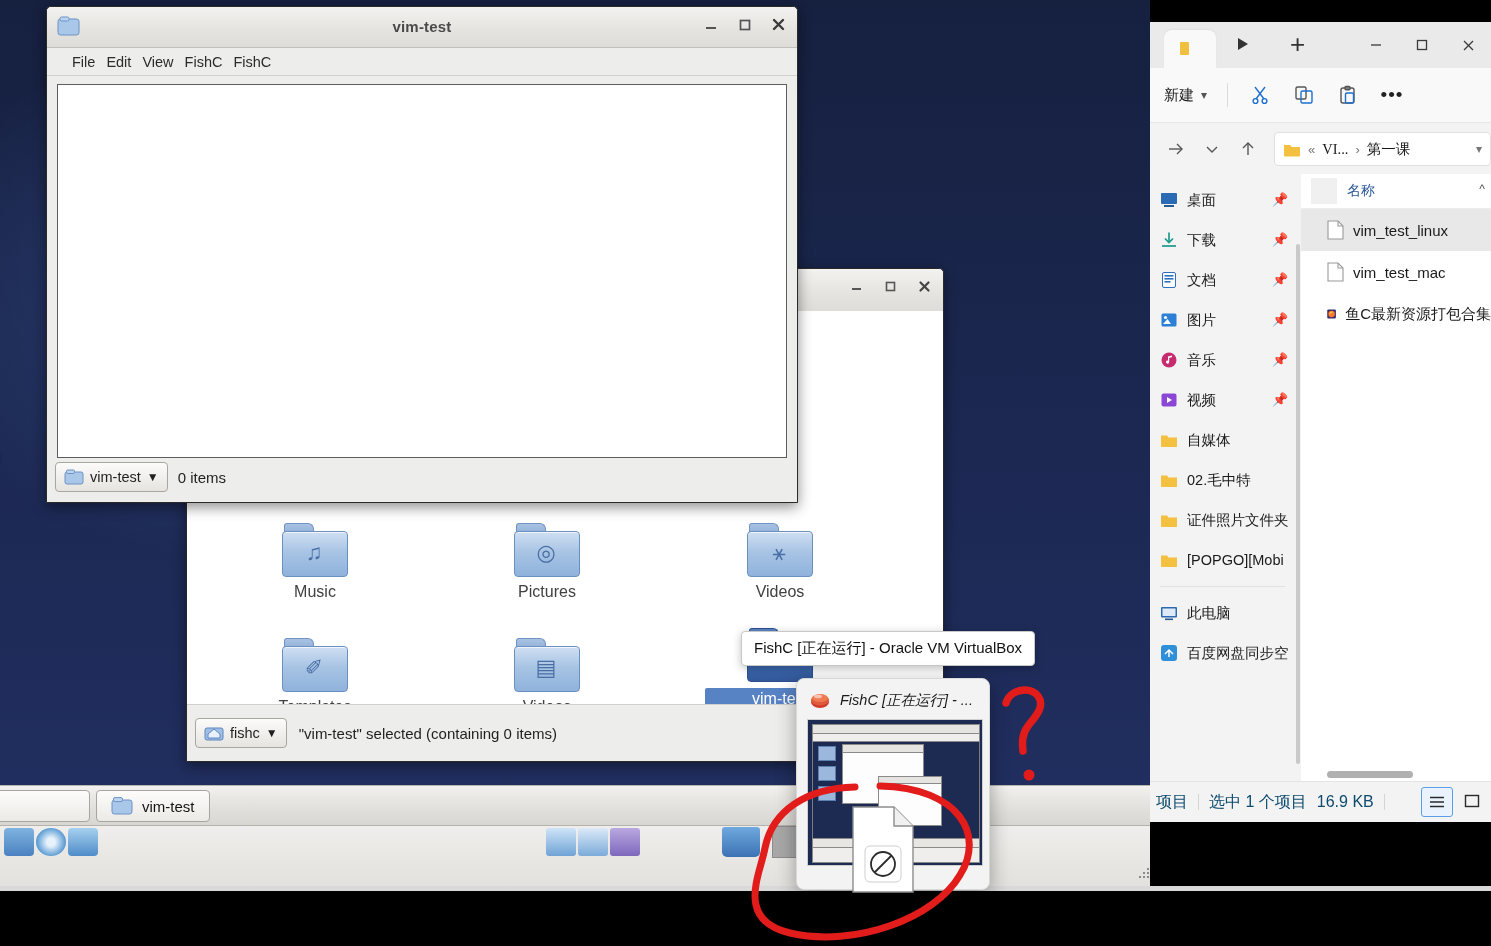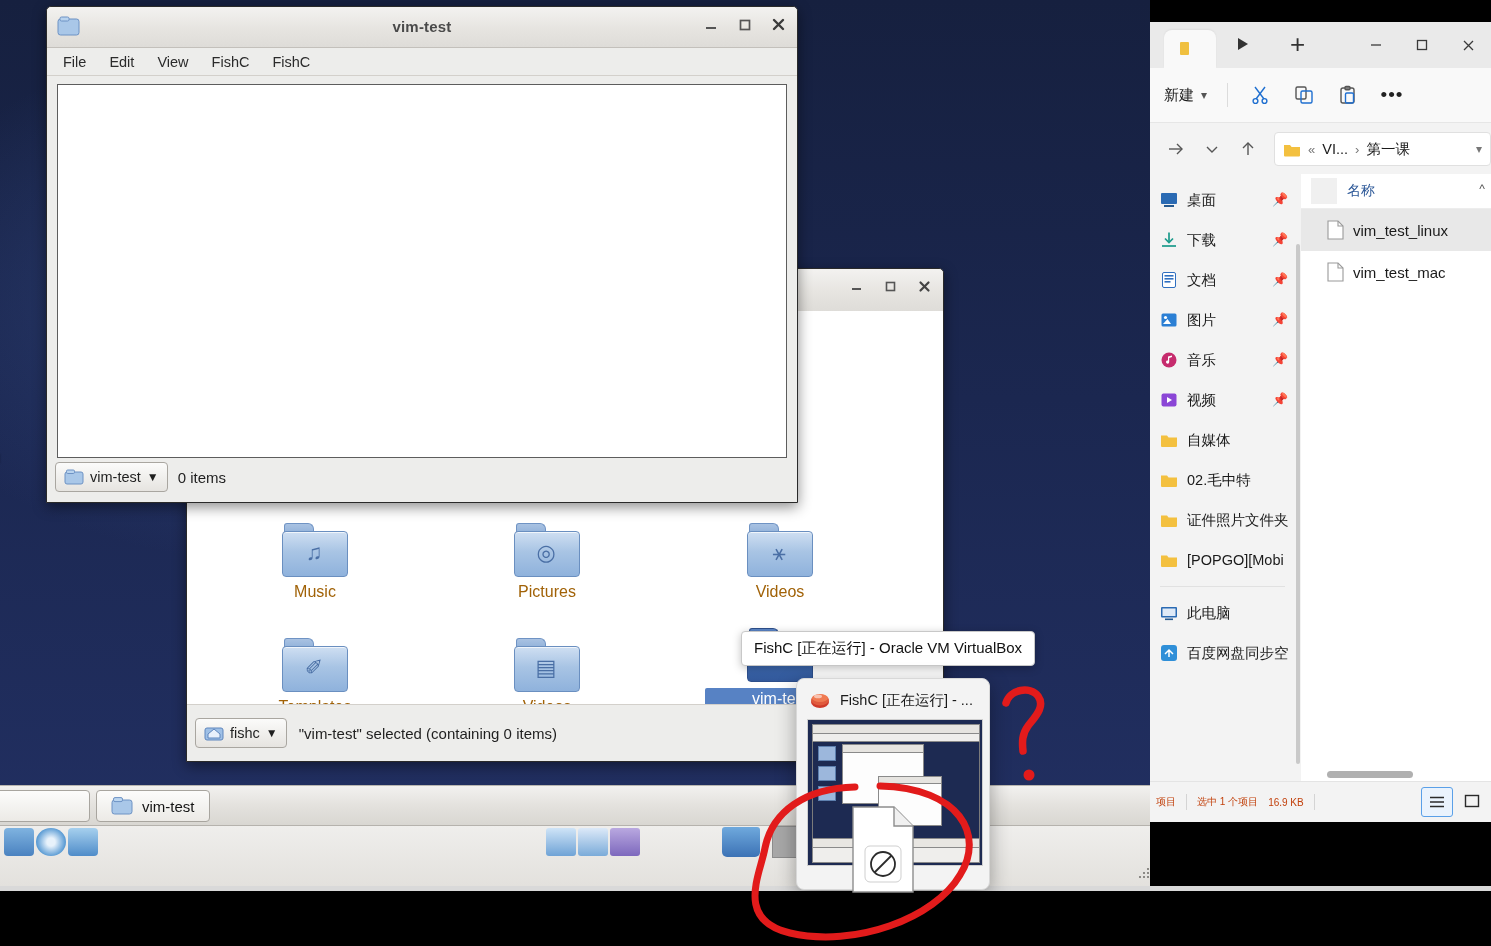--- a/index.html
+++ b/index.html
@@ -45,21 +45,21 @@
     border-radius:4px 4px 0 0;
   }
   .gtitle{
     position:absolute;left:0;right:0;top:11px;text-align:center;
     font-size:15px;color:#4a4a4a;font-weight:600;letter-spacing:.2px;
   }
   .gwinbtns{position:absolute;right:10px;top:9px;display:flex;gap:17px;align-items:center;}
   .gwinbtn{width:17px;height:17px;display:flex;align-items:center;justify-content:center;
     color:#555;font-size:15px;line-height:1;cursor:default;}
   .gwinbtn svg{display:block;}
-  .gmenubar{height:27px;display:flex;align-items:center;padding-left:16px;gap:23px;
+  .gmenubar{height:27px;display:flex;align-items:center;padding-left:25px;gap:11px;
     background:#ededeb;border-bottom:1px solid #d3d0cb;}
   .gmenu{font-size:14.5px;color:#2b2b2b;}
   .gfolder-ico{position:absolute;left:10px;top:8px;width:24px;height:22px;}
 
   
   #win-vimtest{left:46px;top:6px;width:750px;height:495px;}
   #win-vimtest .gcontent{
     margin:8px 10px 0 10px;height:372px;background:#fff;border:1px solid #5d5d5d;
   }
   #win-vimtest .gstatus{
@@ -79,21 +79,21 @@
   #win-fishc .gcontent{
     position:absolute;left:0;right:0;top:42px;bottom:56px;background:#fff;
     overflow:hidden;
   }
   #win-fishc .gstatus{
     position:absolute;left:0;right:0;bottom:0;height:56px;display:flex;align-items:center;
     padding-left:8px;gap:12px;background:#ededeb;border-top:1px solid #d3d0cb;
   }
   .iconsgrid{position:absolute;left:0;top:0;width:100%;}
   .icell{position:absolute;width:150px;text-align:center;}
-  .icell .lbl{font-size:16px;color:#a16207;margin-top:6px;display:block;}
+  .icell .lbl{font-size:16px;color:#404040;margin-top:6px;display:block;}
   .icell.sel .lbl{background:#5782c4;color:#fff;padding:2px 5px;border-radius:2px;}
 
   
   .nfolder{width:66px;height:54px;margin:0 auto;position:relative;}
   .nfolder .tab{position:absolute;left:2px;top:0;width:28px;height:10px;
     background:linear-gradient(180deg,#a9c2e2,#8fb0d9);border:1px solid #6f93c4;
     border-bottom:none;border-radius:3px 6px 0 0;}
   .nfolder .body{position:absolute;left:0;top:8px;width:64px;height:44px;
     background:linear-gradient(180deg,#cfdff2 0%,#a8c4e4 45%,#8fb2dc 100%);
     border:1px solid #6a8fc0;border-radius:4px;
@@ -149,21 +149,21 @@
     border-radius:4px;font-size:15px;color:#111;box-shadow:0 2px 8px rgba(0,0,0,.25);
     white-space:nowrap;z-index:40;
   }
 
   
   #taskbar-preview{
     left:796px;top:678px;width:192px;height:210px;background:#f3f3f3;
     border:1px solid #d8d8d8;border-radius:8px;box-shadow:0 6px 20px rgba(0,0,0,.35);
     z-index:45;overflow:hidden;
   }
-  #tp-head{display:flex;align-items:center;gap:9px;padding:10px 10px 6px 12px;}
+  #tp-head{display:flex;align-items:center;gap:9px;padding:10px 10px 6px 12px;font-style:italic;}
   #tp-title{font-size:14.5px;color:#1a1a1a;white-space:nowrap;overflow:hidden;}
   #tp-thumb{margin:2px 8px 0 10px;width:174px;height:145px;background:#1d2a52;
     border:1px solid #cfcfcf;position:relative;overflow:hidden;}
   .mini{position:absolute;background:#fff;border:1px solid #8a8a8a;}
 
   
   #drag-cursor{
     left:852px;top:806px;width:62px;height:87px;z-index:70;
   }
 
@@ -191,21 +191,21 @@
   }
   #ex-new{display:flex;align-items:center;gap:7px;padding:0 10px 0 14px;font-size:15px;color:#1a1a1a;}
   .tbsep{width:1px;height:24px;background:#dcdcdc;margin:0 10px;}
   .tbicon{width:44px;height:32px;display:flex;align-items:center;justify-content:center;}
   #ex-navbar{height:52px;display:flex;align-items:center;gap:0;padding-left:8px;background:#f3f3f3;}
   .navbtn{width:36px;height:32px;display:flex;align-items:center;justify-content:center;color:#555;}
   #ex-addressbar{
     flex:1;height:32px;margin-left:8px;background:#fff;border:1px solid #e0e0e0;border-radius:4px;
     display:flex;align-items:center;gap:7px;padding:0 8px;overflow:hidden;
   }
-  .crumb{font-size:14.5px;color:#1a1a1a;white-space:nowrap;}
+  .crumb{font-size:14.5px;color:#1a1a1a;white-space:nowrap;font-family:Liberation Serif, serif;}
   .crumbsep{font-size:13px;color:#777;}
   #ex-body{position:absolute;left:0;right:0;top:152px;bottom:40px;display:flex;}
   #ex-sidebar{width:145px;overflow:hidden;padding-top:6px;position:relative;}
   .sbitem{height:40px;display:flex;align-items:center;gap:9px;padding-left:10px;position:relative;}
   .sbitem .txt{font-size:14.5px;color:#1a1a1a;white-space:nowrap;}
   .pin{position:absolute;right:6px;top:12px;color:#8a8a8a;font-size:13px;}
   .sbsep{height:1px;background:#e1e1e1;margin:6px 10px;}
   #ex-splitter{width:6px;background:#f3f3f3;position:relative;}
   #ex-splitter:after{content:"";position:absolute;left:1px;top:70px;width:4px;height:520px;
     background:#c9c9c9;border-radius:2px;}
@@ -215,21 +215,21 @@
   #ex-colhead .chk{position:absolute;left:10px;top:4px;width:26px;height:26px;background:#f0f0f0;}
   .frow{height:42px;display:flex;align-items:center;gap:9px;padding-left:26px;}
   .frow.sel{background:#e8e8e8;}
   .frow .fname{font-size:15px;color:#1a1a1a;white-space:nowrap;}
   #ex-hscroll{position:absolute;left:0;right:0;bottom:0;height:14px;background:#fff;}
   #ex-hscroll .thumb{position:absolute;left:26px;top:3px;width:86px;height:7px;background:#b0b0b0;border-radius:4px;}
   #ex-statusbar{
     position:absolute;left:0;right:0;bottom:0;height:40px;background:#f3f3f3;
     border-top:1px solid #e4e4e4;display:flex;align-items:center;gap:10px;padding-left:6px;
   }
-  #ex-statusbar .stx{font-size:10px;color:#c2410c;white-space:nowrap;}
+  #ex-statusbar .stx{font-size:16px;color:#0c4a6e;white-space:nowrap;}
   .vsep{width:1px;height:16px;background:#d4d4d4;}
   #ex-viewbtns{position:absolute;right:4px;top:5px;display:flex;gap:4px;}
   .vbtn{width:30px;height:28px;display:flex;align-items:center;justify-content:center;border-radius:3px;}
   .vbtn.active{border:1px solid #5aa0e8;background:#eaf3fd;}
 
   
   #win-taskbar{
     left:0;bottom:0;width:1491px;height:60px;background:#d9d9d9;
   }
   #wt-center{position:absolute;left:548px;top:0;height:60px;display:flex;align-items:center;gap:52px;}
@@ -708,20 +708,28 @@
       </div>
 
       <div class="frow">
         <svg width="17" height="20" viewBox="0 0 17 20">
           <path d="M1 1 H11 L16 6 V19 H1 Z" fill="#fff" stroke="#9a9a9a" stroke-width="1.1"></path>
           <path d="M11 1 V6 H16" fill="none" stroke="#9a9a9a" stroke-width="1.1"></path>
         </svg>
         <span class="fname">vim_test_mac</span>
       </div>
 
+      <div class="frow">
+        <svg width="17" height="18" viewBox="0 0 17 18">
+          <rect x="0.5" y="0.5" width="16" height="17" rx="2" fill="#3b2a6b"></rect>
+          <circle cx="8.5" cy="9" r="6" fill="#ff7a29"></circle>
+          <path d="M4 8 q4 -6 9 -2 q-3 -1 -5 1 q-2 2 -4 1 Z" fill="#ffd04a"></path>
+        </svg>
+        <span class="fname">鱼C最新资源打包合集</span>
+      </div>
 
       <div id="ex-hscroll">
         <div class="thumb"></div>
       </div>
     </div>
   </div>
 
   <div id="ex-statusbar">
     <span class="stx">项目</span>
     <span class="vsep"></span>

